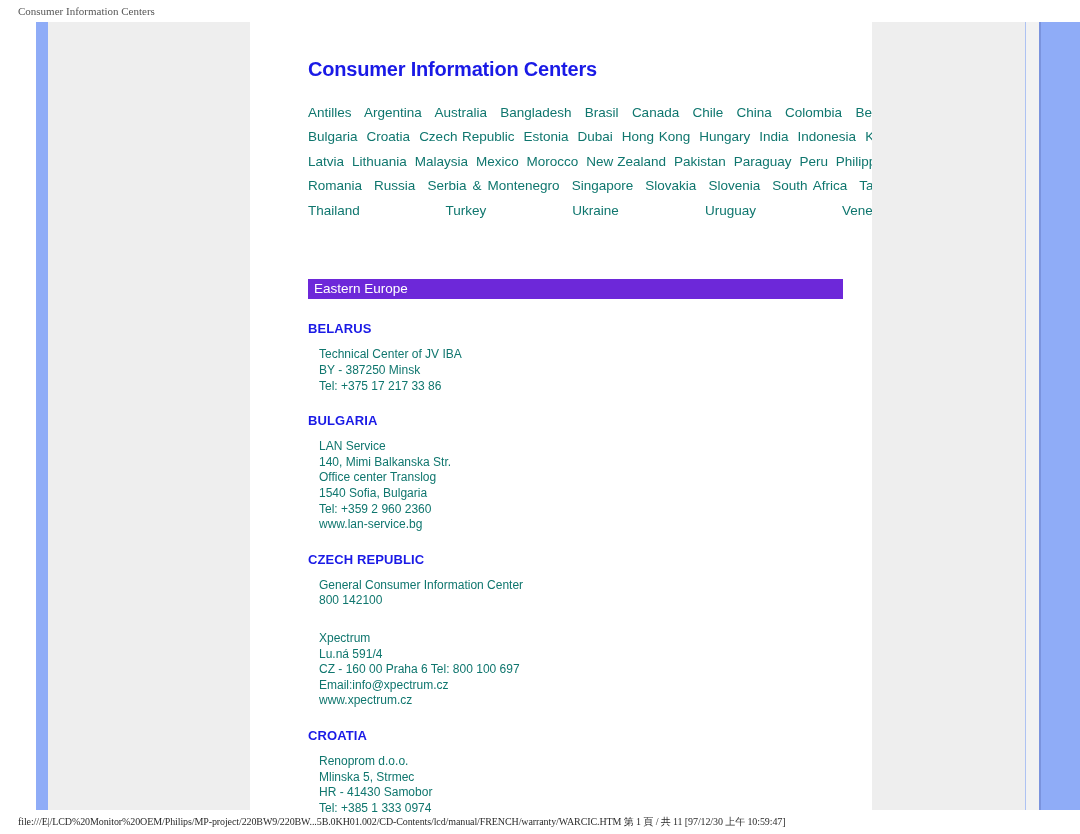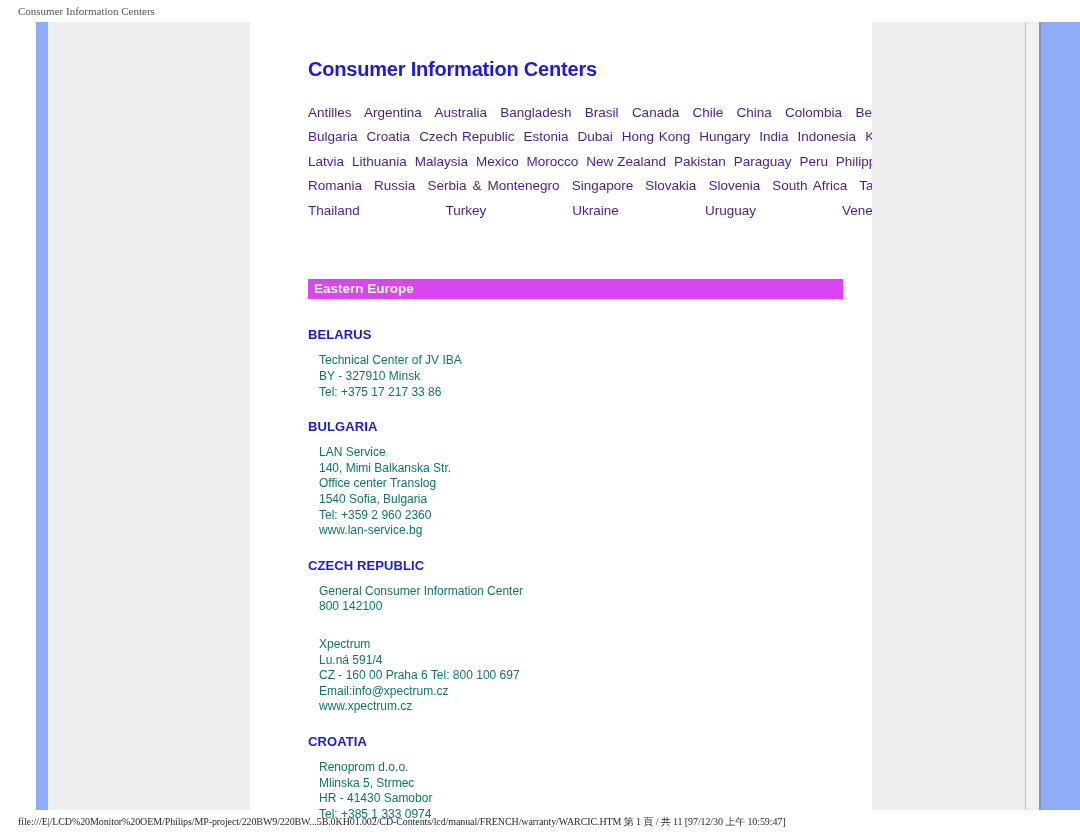--- a/index.html
+++ b/index.html
@@ -141,40 +141,39 @@
     line-height: 20.4px;
   }
   .country-nav::after {
     content: "";
     display: inline-block;
     width: 100%;
   }
   .country-nav a {
     display: inline;
     font-size: 13.5px;
-    color: #4c1d95;
+    color: #0f766e;
     text-decoration: none;
     white-space: nowrap;
   }
   .country-nav .sp {
     font-size: 13.5px;
     display: inline;
   }
 
   .section-banner {
     width: 535px;
     height: 20px;
-    background: #d946ef;
+    background: #6d28d9;
     color: #ffffff;
     font-size: 13.5px;
     line-height: 20px;
     padding-left: 6px;
     box-sizing: border-box;
-    margin-bottom: 28px;
-    font-weight: bold;
+    margin-bottom: 22px;
   }
 
   h2.country {
     margin: 0 0 11px 0;
     font-size: 13px;
     font-weight: bold;
     color: #1a1ae6;
     letter-spacing: 0.1px;
   }
   h2.country.spaced-top {
@@ -208,21 +207,21 @@
       <h1 class="doc-title">Consumer Information Centers</h1>
 
       <div class="country-nav" id="country-nav"><a href="#">Antilles</a><span class="sp">&nbsp; </span><a href="#">Argentina</a><span class="sp">&nbsp; </span><a href="#">Australia</a><span class="sp">&nbsp; </span><a href="#">Bangladesh</a><span class="sp">&nbsp; </span><a href="#">Brasil</a><span class="sp">&nbsp; </span><a href="#">Canada</a><span class="sp">&nbsp; </span><a href="#">Chile</a><span class="sp">&nbsp; </span><a href="#">China</a><span class="sp">&nbsp; </span><a href="#">Colombia</a><span class="sp">&nbsp; </span><a href="#">Belarus</a><span class="sp">&nbsp; </span><a href="#">Bulgaria</a><span class="sp">&nbsp; </span><a href="#">Croatia</a><span class="sp">&nbsp; </span><a href="#">Czech Republic</a><span class="sp">&nbsp; </span><a href="#">Estonia</a><span class="sp">&nbsp; </span><a href="#">Dubai</a><span class="sp">&nbsp; </span><a href="#">Hong Kong</a><span class="sp">&nbsp; </span><a href="#">Hungary</a><span class="sp">&nbsp; </span><a href="#">India</a><span class="sp">&nbsp; </span><a href="#">Indonesia</a><span class="sp">&nbsp; </span><a href="#">Korea</a><span class="sp">&nbsp; </span><a href="#">Latvia</a><span class="sp">&nbsp; </span><a href="#">Lithuania</a><span class="sp">&nbsp; </span><a href="#">Malaysia</a><span class="sp">&nbsp; </span><a href="#">Mexico</a><span class="sp">&nbsp; </span><a href="#">Morocco</a><span class="sp">&nbsp; </span><a href="#">New Zealand</a><span class="sp">&nbsp; </span><a href="#">Pakistan</a><span class="sp">&nbsp; </span><a href="#">Paraguay</a><span class="sp">&nbsp; </span><a href="#">Peru</a><span class="sp">&nbsp; </span><a href="#">Philippines</a><span class="sp">&nbsp; </span><a href="#">Romania</a><span class="sp">&nbsp; </span><a href="#">Russia</a><span class="sp">&nbsp; </span><a href="#">Serbia &amp; Montenegro</a><span class="sp">&nbsp; </span><a href="#">Singapore</a><span class="sp">&nbsp; </span><a href="#">Slovakia</a><span class="sp">&nbsp; </span><a href="#">Slovenia</a><span class="sp">&nbsp; </span><a href="#">South Africa</a><span class="sp">&nbsp; </span><a href="#">Taiwan</a><span class="sp">&nbsp; </span><a href="#">Thailand</a><span class="sp">&nbsp; </span><a href="#">Turkey</a><span class="sp">&nbsp; </span><a href="#">Ukraine</a><span class="sp">&nbsp; </span><a href="#">Uruguay</a><span class="sp">&nbsp; </span><a href="#">Venezuela</a></div>
 
       <div class="section-banner">Eastern Europe</div>
 
       <div id="entries">
           <h2 class="country">BELARUS</h2>
           <div class="addr">
             <span class="line">Technical Center of JV IBA</span>
-            <span class="line">BY - 327910 Minsk</span>
+            <span class="line">BY - 387250 Minsk</span>
             <span class="line">Tel: +375 17 217 33 86</span>
           </div>
           <h2 class="country spaced-top">BULGARIA</h2>
           <div class="addr">
             <span class="line">LAN Service</span>
             <span class="line">140, Mimi Balkanska Str.</span>
             <span class="line">Office center Translog</span>
             <span class="line">1540 Sofia, Bulgaria</span>
             <span class="line">Tel: +359 2 960 2360</span>
             <span class="line">www.lan-service.bg</span>

